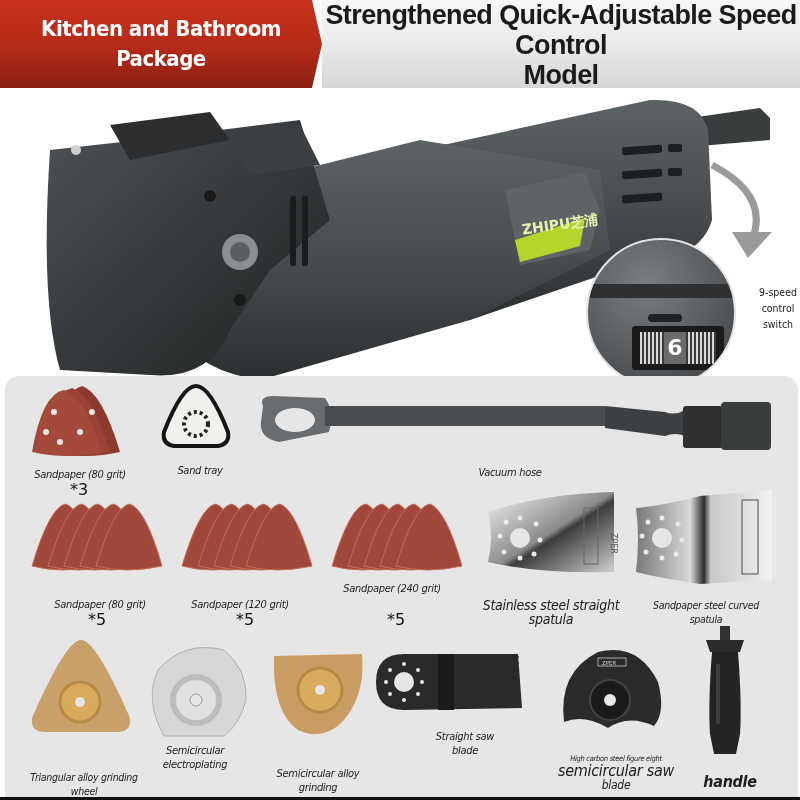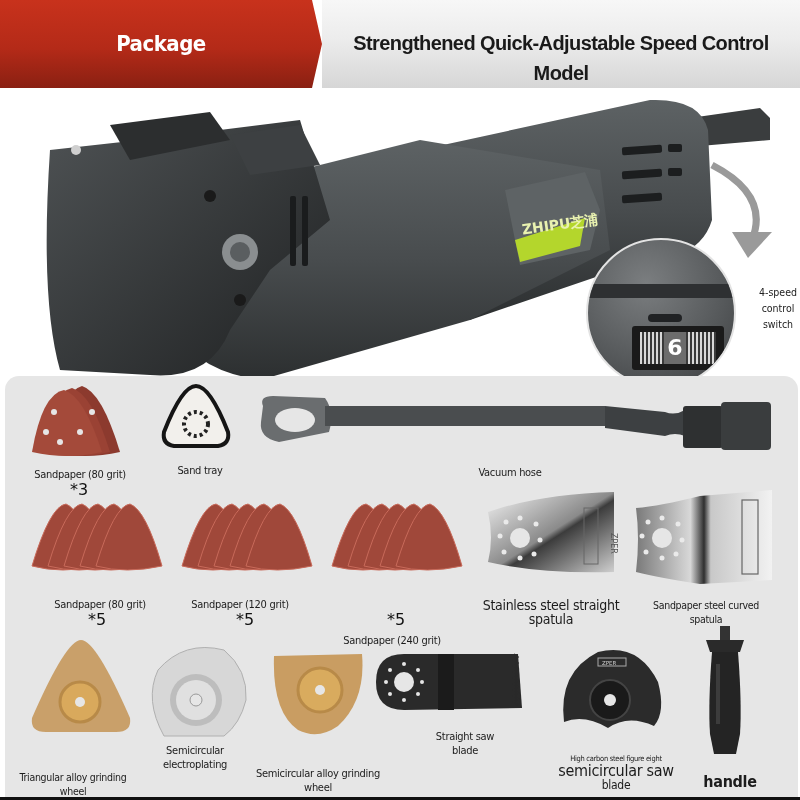--- a/index.html
+++ b/index.html
@@ -11,22 +11,22 @@
     width: 322px; height: 88px;
     background: linear-gradient(180deg, #c8321c 0%, #b42a18 55%, #8a2012 100%);
     clip-path: polygon(0 0, 312px 0, 322px 44px, 312px 88px, 0 88px);
     color: #fff; display: flex; flex-direction: column; justify-content: center; align-items: center;
     font-family: "DejaVu Sans Condensed", "DejaVu Sans", sans-serif; font-size: 22px; line-height: 30px; font-weight: bold;
     text-align: center; letter-spacing: -0.5px;
   }
   .header-right {
     flex: 1; height: 88px;
     background: linear-gradient(180deg, #f7f7f7 0%, #ececec 45%, #d6d6d6 100%);
-    display: flex; flex-direction: column; justify-content: flex-end; align-items: center;
-    font-size: 20px; line-height: 30px; font-weight: bold; color: #1a1a1a; text-align: center; letter-spacing: -0.6px;
+    display: flex; flex-direction: column; justify-content: space-between; align-items: center;
+    font-size: 27px; line-height: 30px; font-weight: bold; color: #1a1a1a; text-align: center; letter-spacing: -0.6px;
   }
 
   .hero { position: absolute; left: 0; top: 88px; width: 800px; height: 290px; background: #fff; }
   .tool-svg { position: absolute; left: 0; top: 0; }
 
   .zoom-circle {
     position: absolute; left: 586px; top: 238px; width: 150px; height: 150px; border-radius: 50%;
     background: radial-gradient(circle at 40% 30%, #7b7e80 0%, #55585a 60%, #3a3c3e 100%);
     overflow: hidden; border: 2px solid #e3e3e3;
   }
@@ -49,31 +49,32 @@
   }
 
   .panel {
     position: absolute; left: 5px; top: 376px; width: 793px; height: 424px;
     background: #e6e6e6; border-radius: 14px 14px 0 0;
   }
 
   .item { position: absolute; }
   .label {
     position: absolute; text-align: center; color: #1c1c1c;
-    font-family: "DejaVu Sans Condensed", "DejaVu Sans", sans-serif; font-size: 11px; line-height: 14px; letter-spacing: -0.3px;
+    font-family: "DejaVu Sans Condensed", "DejaVu Sans", sans-serif; font-size: 11px; line-height: 14px; letter-spacing: -0.3px; font-style: italic;
   }
   .qty { position: absolute; font-size: 16px; color: #111; font-family: "DejaVu Sans", sans-serif; }
 
   .bottom-bar { position: absolute; left: 0; top: 797px; width: 800px; height: 3px; background: #111; }
 </style>
 </head>
 <body>
 
 <div class="header">
   <div class="header-left">
+    <div>Kitchen and Bathroom</div>
     <div>Package</div>
   </div>
   <div class="header-right">
     <div>Strengthened Quick-Adjustable Speed Control</div>
     <div>Model</div>
   </div>
 </div>
 
 <div class="hero">
   <svg class="tool-svg" width="800" height="290" viewBox="0 88 800 290">
@@ -129,21 +130,21 @@
   <div class="zoom-circle" style="top:150px;">
     <div style="position:absolute;left:0;top:44px;width:150px;height:14px;background:#2e3032;"></div>
     <div style="position:absolute;left:60px;top:74px;width:34px;height:8px;border-radius:4px;background:#202224;"></div>
     <div class="dial">
       <div class="dial-ribs"></div>
       <div class="dial-num">6</div>
     </div>
   </div>
 
   <div class="switch-label" style="top:196px;">
-    <div>4-speed</div>
+    <div>9-speed</div>
     <div>control</div>
     <div>switch</div>
   </div>
 </div>
 
 <div class="panel"></div>
 
 <svg class="item" style="left:30px;top:382px;" width="100" height="80">
   <path d="M20 70 Q30 10 52 4 Q72 10 90 70 Q55 78 20 70Z" fill="#8c3a2e"></path>
   <path d="M10 70 Q20 10 42 6 Q62 12 80 70 Q45 78 10 70Z" fill="#9a4234"></path>
@@ -201,21 +202,21 @@
 
 <svg class="item" style="left:330px;top:500px;" width="140" height="76">
   <g fill="#a0483a" stroke="#c86a5a" stroke-width="1">
     <path d="M2 66 Q20 6 36 4 Q52 10 66 66 Q32 74 2 66Z"></path>
     <path d="M18 66 Q36 6 52 4 Q68 10 82 66 Q48 74 18 66Z"></path>
     <path d="M34 66 Q52 6 68 4 Q84 10 98 66 Q64 74 34 66Z"></path>
     <path d="M50 66 Q68 6 84 4 Q100 10 114 66 Q80 74 50 66Z"></path>
     <path d="M66 66 Q84 6 100 4 Q116 10 132 66 Q96 74 66 66Z"></path>
   </g>
 </svg>
-<div class="label" style="left:332px;top:634px;width:120px;">Sandpaper (240 grit)</div>
+<div class="label" style="left:332px;top:582px;width:120px;">Sandpaper (240 grit)</div>
 <div class="qty" style="left:387px;top:610px;">*5</div>
 
 <svg class="item" style="left:480px;top:488px;" width="140" height="98">
   <defs>
     <linearGradient id="steel1" x1="0" y1="0" x2="1" y2="1">
       <stop offset="0" stop-color="#f4f4f4"></stop>
         <stop offset="0.5" stop-color="#8a8a8a"></stop>
         <stop offset="0.55" stop-color="#3c3c3c"></stop>
         <stop offset="1" stop-color="#cfcfcf"></stop>
     </linearGradient>
@@ -262,21 +263,21 @@
   <rect x="112" y="12" width="16" height="74" fill="none" stroke="#666" stroke-width="1.2"></rect>
   <text x="114" y="22" font-size="10" fill="#555" transform="rotate(90 120 48)" font-family="DejaVu Sans, sans-serif">ZPER</text>
 </svg>
 <div class="label" style="left:636px;top:598px;width:140px;font-size:10.5px;">Sandpaper steel curved spatula</div>
 
 <svg class="item" style="left:26px;top:636px;" width="110" height="100">
   <path d="M55 4 Q70 4 104 82 Q106 96 90 96 L20 96 Q4 96 6 82 Q40 4 55 4Z" fill="#c9a06a"></path>
   <circle cx="54" cy="66" r="20" fill="#d9a95c" stroke="#b88a48" stroke-width="3"></circle>
   <circle cx="54" cy="66" r="5" fill="#e6e6e6"></circle>
 </svg>
-<div class="label" style="left:6px;top:770px;width:134px;font-size:10.5px;">Triangular alloy grinding wheel</div>
+<div class="label" style="left:17px;top:770px;width:134px;font-size:10.5px;">Triangular alloy grinding wheel</div>
 
 <svg class="item" style="left:144px;top:640px;" width="106" height="100">
   <path d="M20 96 Q0 60 14 30 Q40 0 80 10 Q104 30 102 60 Q96 84 80 96 Z" fill="#d7d7d7" stroke="#b0b0b0" stroke-width="1"></path>
   <circle cx="52" cy="60" r="26" fill="#bdbdbd"></circle>
   <circle cx="52" cy="60" r="20" fill="#e0e0e0"></circle>
   <circle cx="52" cy="60" r="6" fill="#e6e6e6" stroke="#999"></circle>
 </svg>
 <div class="label" style="left:140px;top:744px;width:110px;">
   <div>Semicircular</div>
   <div>electroplating</div>

